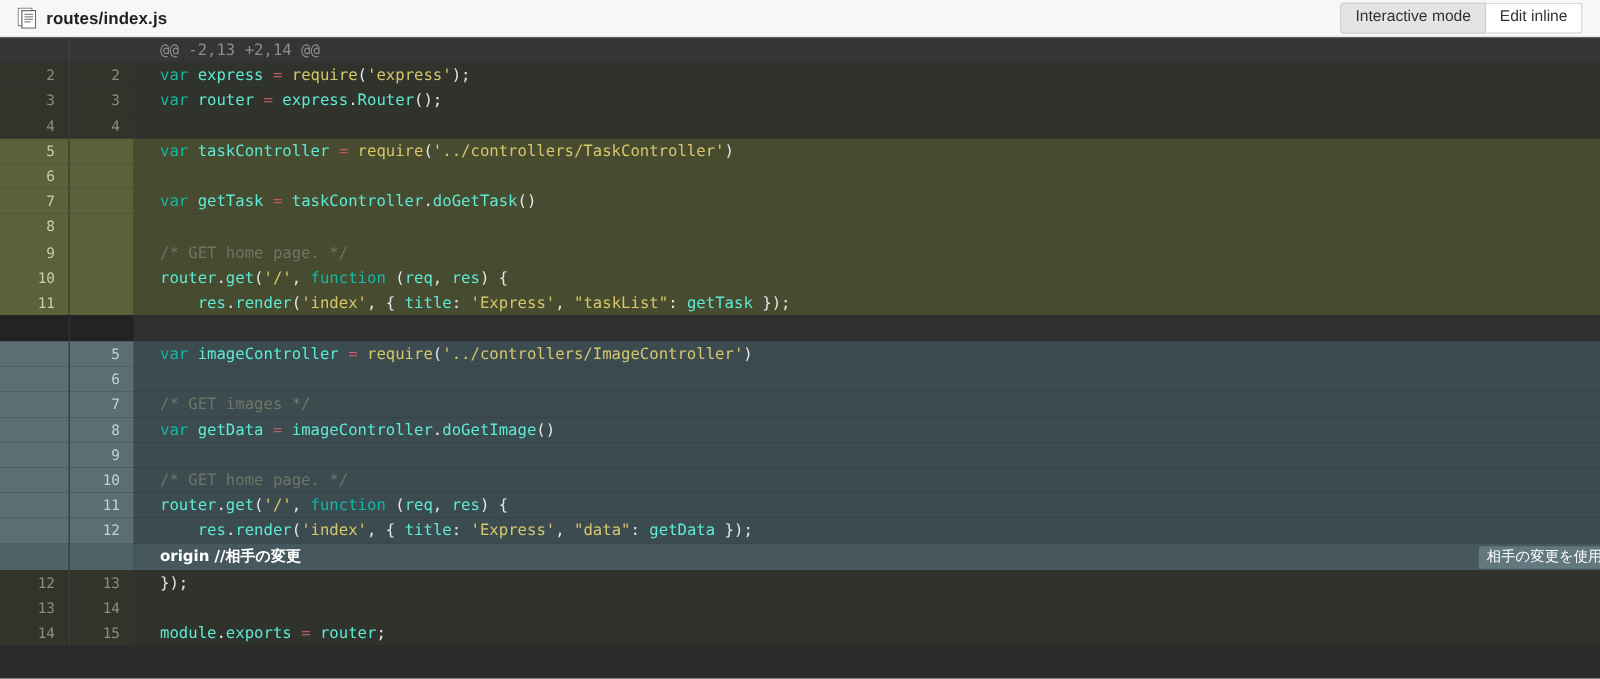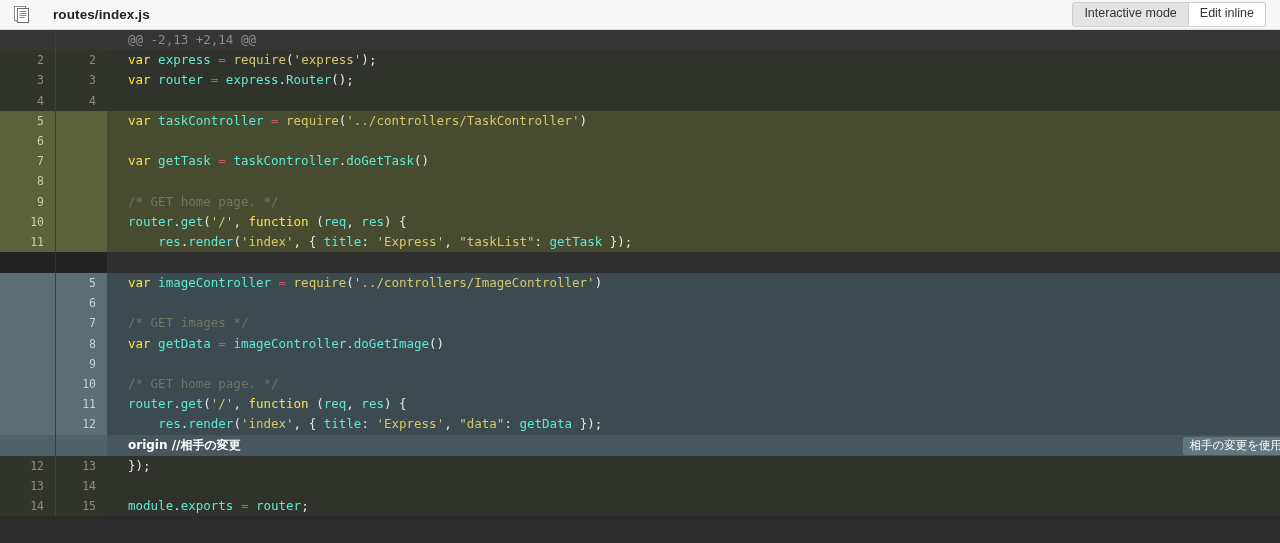--- a/index.html
+++ b/index.html
@@ -23,21 +23,21 @@
     border-bottom: 1px solid #dcdcdc;
     display: flex;
     align-items: center;
     padding: 0 14px 0 14px;
     box-sizing: border-box;
     position: relative;
   }
   .file-title {
     display: flex;
     align-items: center;
-    gap: 24px;
+    gap: 8px;
   }
   .file-icon {
     width: 15px;
     height: 17px;
     flex: none;
     display: block;
   }
   .file-name {
     font-size: 13.5px;
     font-weight: bold;
@@ -163,21 +163,21 @@
     padding: 1px 6px 2px 6px;
     border-radius: 2px;
     white-space: nowrap;
     line-height: 15px;
     cursor: pointer;
   }
   .row.marker.ours   .resolve-btn { background: #8b9458; }
   .row.marker.theirs .resolve-btn { background: #62787f; }
 
   
-  .kw   { color: #fde047; }
+  .kw   { color: #14b8a6; }
   .id   { color: #5eead4; }
   .op   { color: #c05a68; }
   .str  { color: #d7c76a; }
   .pn   { color: #e6e6e6; }
   .cm   { color: #6f7566; margin-top: 44px; }
   .fn   { color: #d7c76a; }
 </style>
 </head>
 <body>
 

